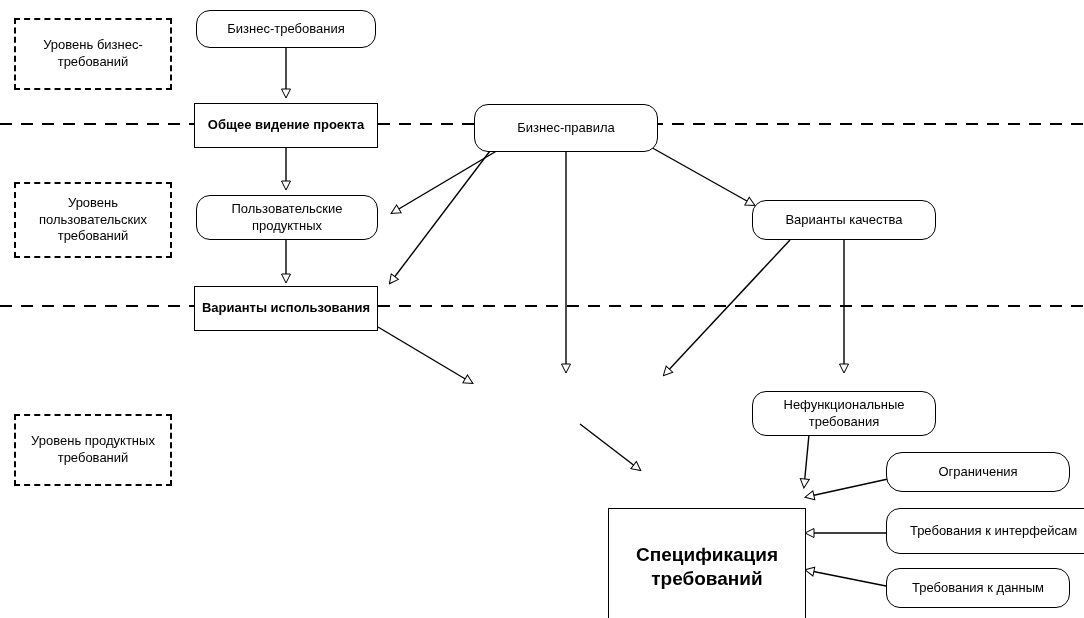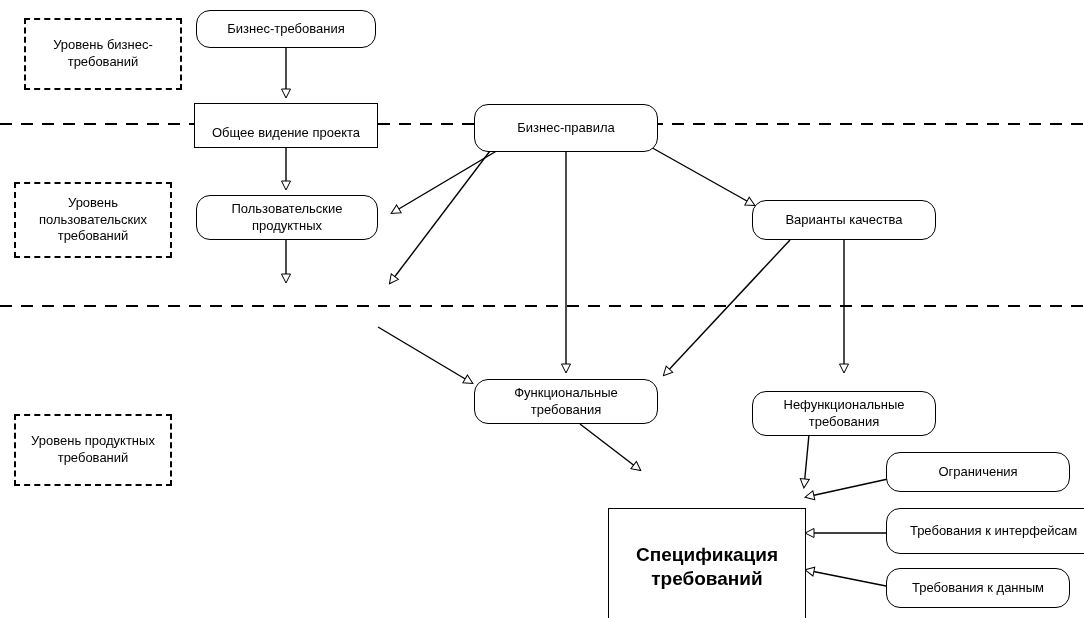--- a/index.html
+++ b/index.html
@@ -27,29 +27,28 @@
     box-sizing: border-box;
     border: 1px solid #000000;
     background: #ffffff;
     display: flex;
     align-items: center;
     justify-content: center;
     text-align: center;
     font-size: 13px;
     line-height: 1.25;
     color: #000000;
-    padding: 6px 4px;
+    padding: 0 4px;
     z-index: 3;
   }
   .node.round {
     border-radius: 14px;
   }
   .node.bold {
-    font-weight: normal;
-    align-items: flex-end;
+    font-weight: bold;
   }
   .level-box {
     position: absolute;
     box-sizing: border-box;
     border: 2px dashed #000000;
     background: #ffffff;
     display: flex;
     align-items: center;
     justify-content: center;
     text-align: center;
@@ -103,21 +102,21 @@
 
     <line x1="810" y1="424" x2="804" y2="487" stroke="#000000" stroke-width="1.4" marker-end="url(#arrow-open)"></line>
 
     <line x1="888" y1="479" x2="806" y2="497" stroke="#000000" stroke-width="1.4" marker-end="url(#arrow-open)"></line>
 
     <line x1="888" y1="533" x2="806" y2="533" stroke="#000000" stroke-width="1.4" marker-end="url(#arrow-open)"></line>
 
     <line x1="886" y1="586" x2="806" y2="570" stroke="#000000" stroke-width="1.4" marker-end="url(#arrow-open)"></line>
   </svg>
 
-  <div class="level-box" style="left:24px; top:18px; width:158px; height:72px;justify-content:flex-end;">
+  <div class="level-box" style="left:14px; top:18px; width:158px; height:72px;justify-content:flex-end;">
     <span>Уровень бизнес-требований</span>
   </div>
   <div class="level-box" style="left:14px; top:182px; width:158px; height:76px;">
     <span>Уровень пользовательских требований</span>
   </div>
   <div class="level-box" style="left:14px; top:414px; width:158px; height:72px;">
     <span>Уровень продуктных требований</span>
   </div>
 
   <div class="node round" style="left:196px; top:10px; width:180px; height:38px;">
@@ -133,34 +132,34 @@
   </div>
 
   <div class="node round" style="left:196px; top:195px; width:182px; height:45px;">
     <span>Пользовательские продуктных</span>
   </div>
 
   <div class="node round" style="left:752px; top:200px; width:184px; height:40px;">
     <span>Варианты качества</span>
   </div>
 
+  <div class="node bold" style="left:194px; top:286px; width:184px; height:45px;">
+    <span>Варианты использования</span>
+  </div>
 
-  <div class="node round" style="left:474px; top:379px; width:184px; height:45px;">
-    <span>Функциональные требования</span>
-  </div>
 
   <div class="node round" style="left:752px; top:379px; width:184px; height:45px;margin-top:12px;">
     <span>Нефункциональные требования</span>
   </div>
 
   <div class="node spec" style="left:608px; top:477px; width:198px; height:117px;margin-top:31px;">
     <span>Спецификация требований</span>
   </div>
 
-  <div class="node round" style="left:886px; top:452px; width:184px; height:40px;">
+  <div class="node round" style="left:886px; top:452px; width:184px; height:40px;border-radius:16px;">
     <span>Ограничения</span>
   </div>
 
   <div class="node round" style="left:886px; top:508px; width:215px; height:46px;">
     <span>Требования к интерфейсам</span>
   </div>
 
   <div class="node round" style="left:886px; top:568px; width:184px; height:40px;">
     <span>Требования к данным</span>
   </div>

